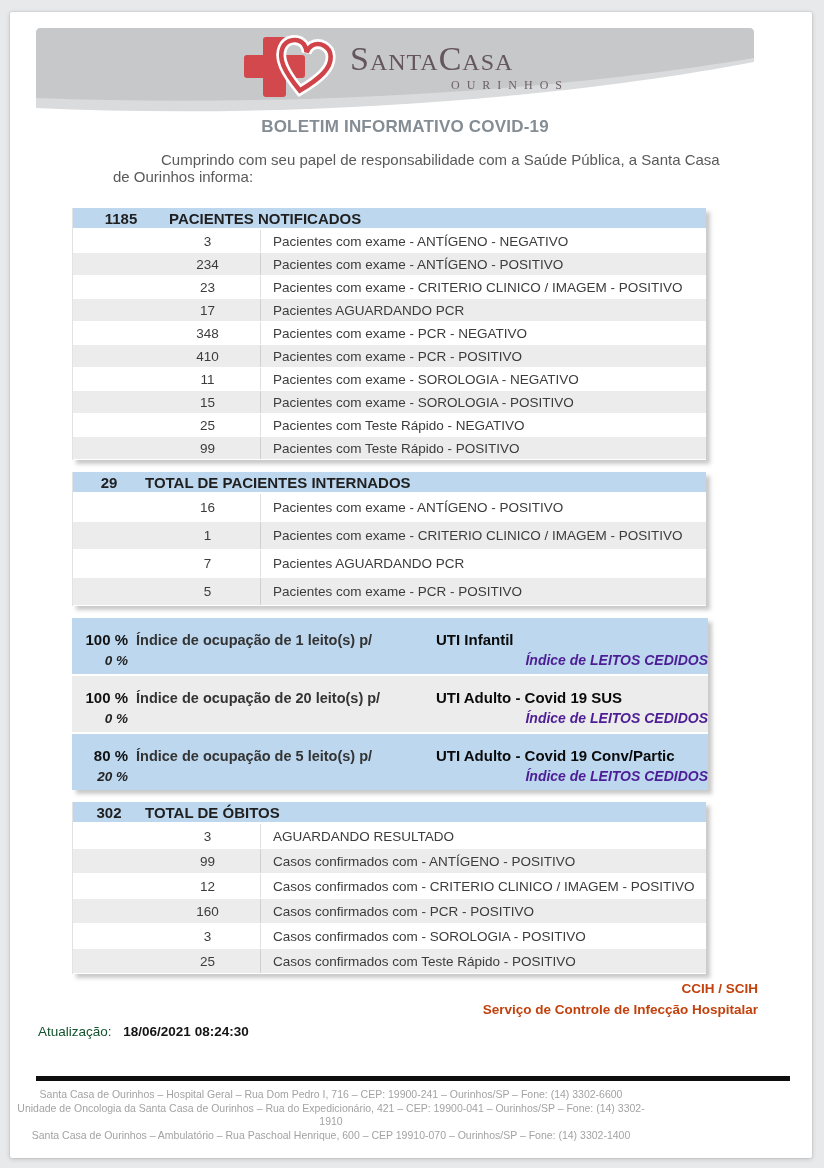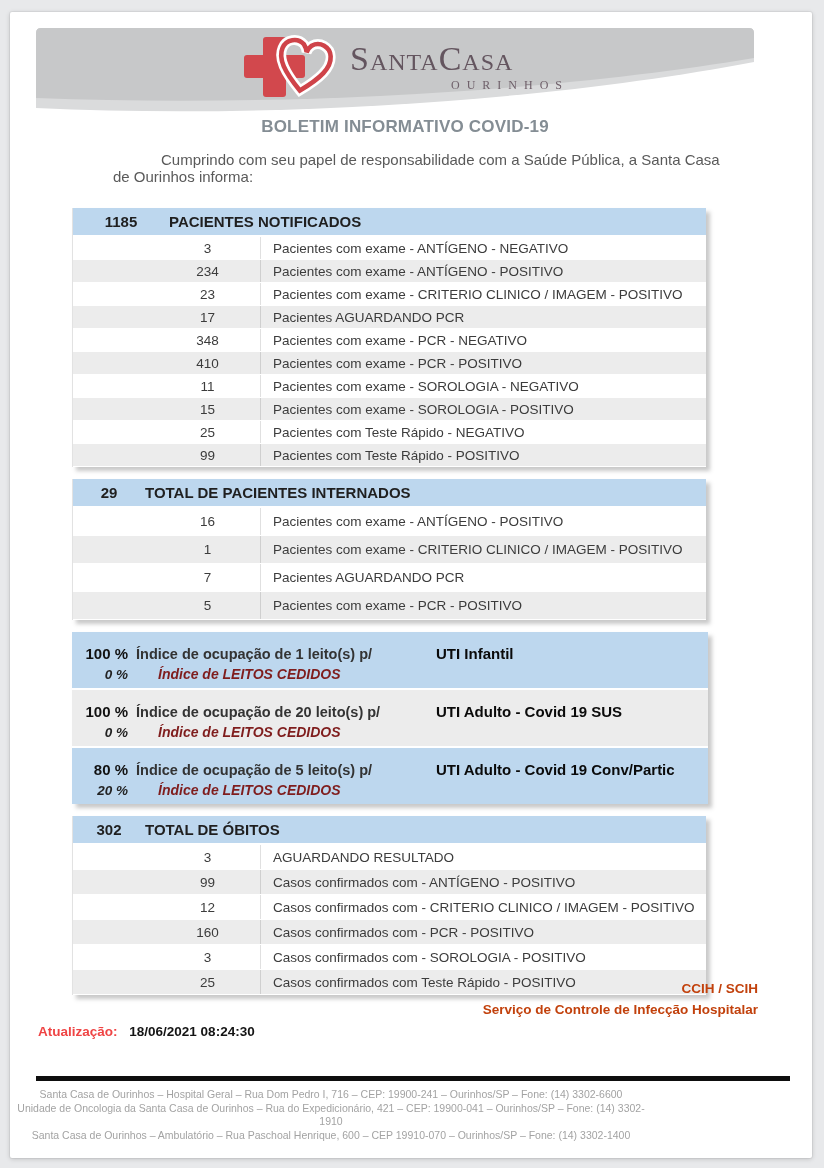--- a/index.html
+++ b/index.html
@@ -69,21 +69,21 @@
   .content { position: absolute; left: 62px; top: 196px; width: 640px; }
   .tbl {
     width: 634px;
     box-shadow: 4px 4px 4px rgba(120,120,120,0.40);
     border-left: 1px solid #e2e2e2;
     margin-bottom: 12px;
     background: #fff;
   }
   .tbl-header {
     background: #bdd7ee;
-    height: 27px;
+    height: 20px;
     display: grid;
     grid-template-columns: 96px auto;
     align-items: center;
     font-size: 15px; font-weight: bold; color: #1f1f1f;
     margin-bottom: 2px;
   }
   .tbl.hc-72 .tbl-header { grid-template-columns: 72px auto; }
   .tbl-header .total { text-align: center; }
   .tbl-row {
     display: grid;
@@ -120,34 +120,34 @@
   .occ-line1 .mid { font-size: 14.5px; color: #333; }
   .occ-line1 .unit { font-size: 15px; color: #0a0a0a; margin-top: 8px; }
   .occ-line2 {
     display: grid;
     grid-template-columns: 56px 30px auto;
     align-items: baseline;
     font-weight: bold; font-style: italic;
     margin-top: 4px;
   }
   .occ-line2 .pct { text-align: right; font-size: 13.5px; color: #222; }
-  .occ-line2 .lbl { grid-column: 3; font-size: 14px; color: #7f1d1d; }
+  .occ-line2 .lbl { grid-column: 3; font-size: 14px; color: #4c1d95; text-align: right; }
 
   
   .dept {
     position: absolute; right: 54px; top: 966px;
     text-align: right;
     font-size: 13.5px; font-weight: bold; color: #c2410c;
     line-height: 21px;
   }
   .updated {
     position: absolute; left: 28px; top: 1012px;
     font-size: 13.5px;
   }
-  .updated .u-label { color: #ef4444; font-weight: bold; }
+  .updated .u-label { color: #14532d; }
   .updated .u-value { color: #141414; font-weight: bold; margin-left: 8px; }
   .black-rule {
     position: absolute; left: 26px; top: 1064px;
     width: 754px; height: 5px;
     background: #0e0e0e;
   }
   .addresses {
     position: absolute; left: 0; top: 1076px;
     width: 642px;
     text-align: center;

